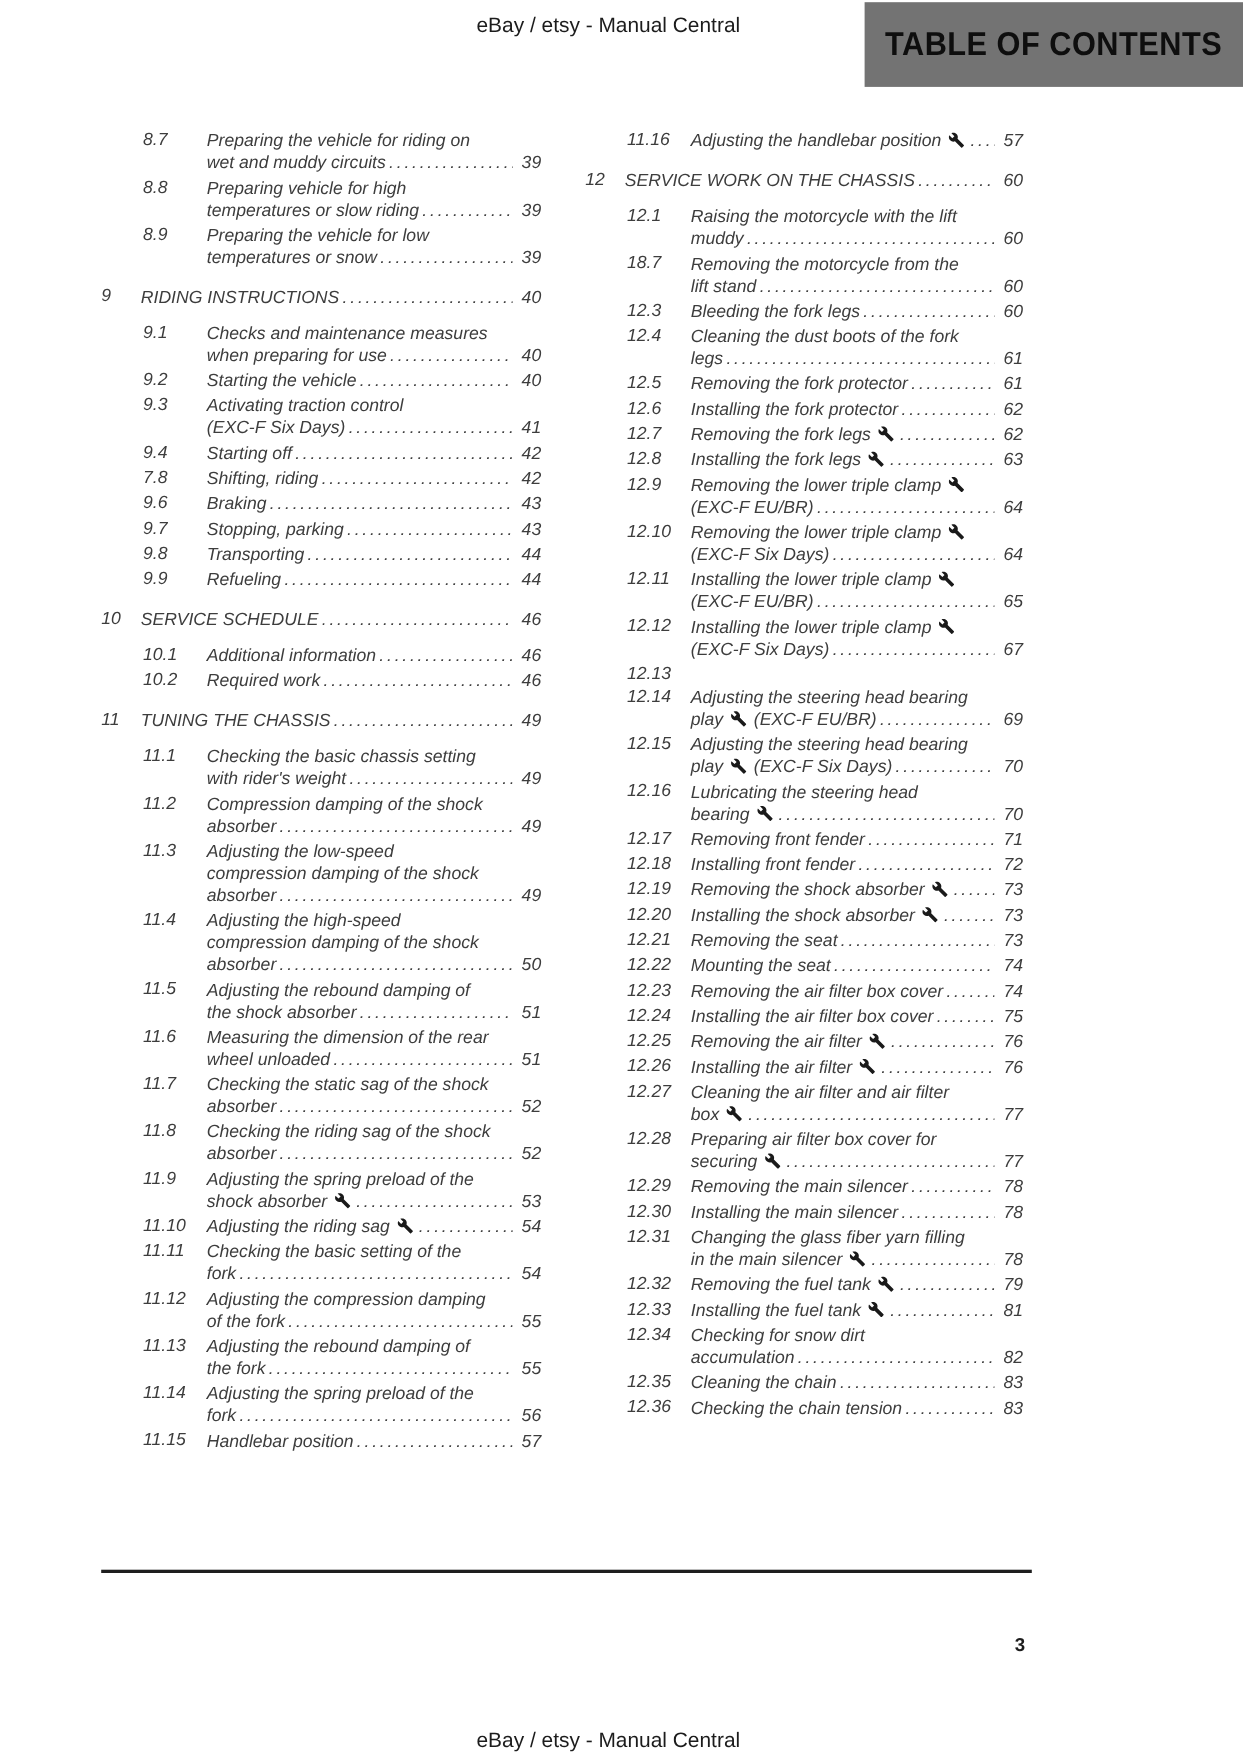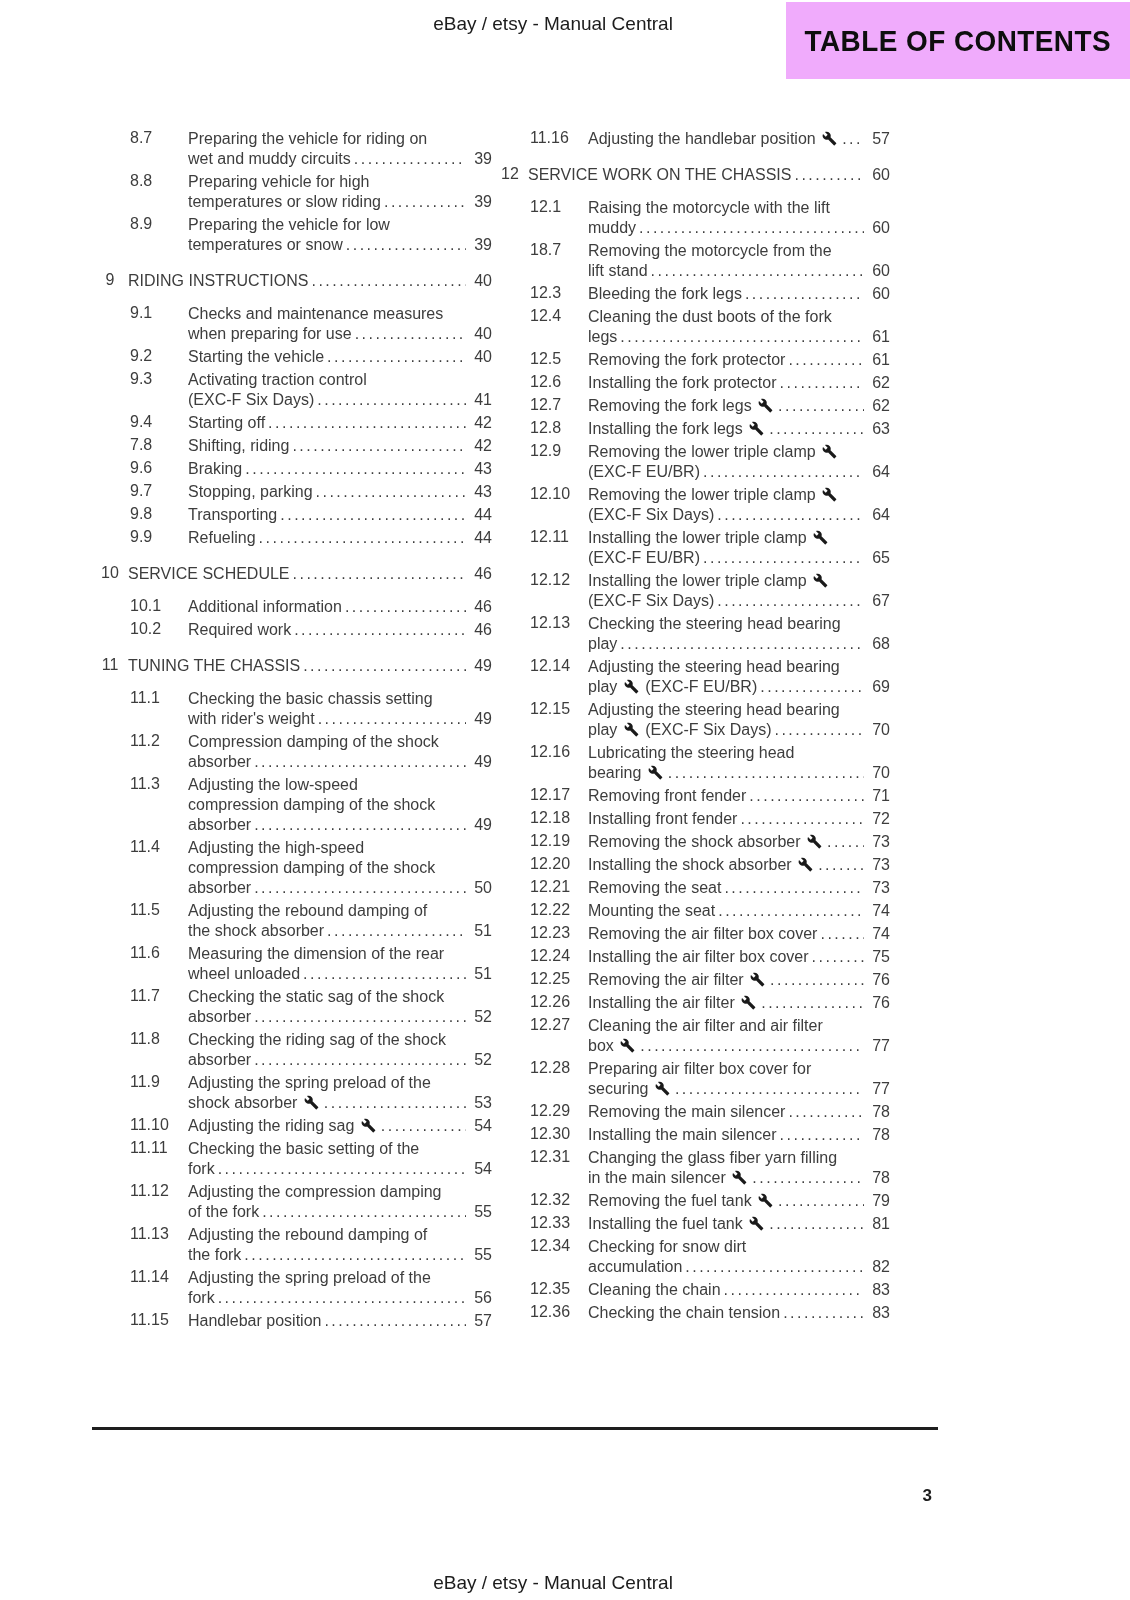--- a/index.html
+++ b/index.html
@@ -10,39 +10,40 @@
     font-family:"Liberation Sans", sans-serif;
     color:#3d3d3d;
     overflow:hidden;
   }
   .doc-header {
     position:absolute; top:13px; left:0; width:1106px;
     text-align:center; font-size:19px; color:#1c1c1c;
   }
   .banner {
     position:absolute; top:2px; left:786px; width:344px; height:77px;
-    background:#f0abfc;
+    background:#737373;
     display:flex; align-items:center; justify-content:center;
   }
   .banner-title {
     font-weight:700; font-size:30px; color:#0e0e0e;
     transform:scaleX(0.93); white-space:nowrap; letter-spacing:0.5px;
   }
   .columns {
-    position:absolute; top:126px; left:92px; width:846px;
-    display:flex; 
+    position:absolute; top:116px; left:92px; width:846px;
+    display:flex; gap:40px;
     font-size:16px;
+    font-style:italic;
   }
   .col-left  { width:400px; }
   .col-right { width:398px; }
 
   .entry { display:flex; margin-top:3px; }
   .entry .num { flex:none; }
   .entry.section { margin-top:16px; margin-bottom:13px; }
-  .entry.section .num { width:36px;text-align:center; }
+  .entry.section .num { width:36px; }
   .entry.sub { padding-left:38px; }
   .entry.sub .num { width:58px; }
   .entry .body { flex:1 1 auto; min-width:0; }
   .line { line-height:20px; white-space:nowrap; }
   .lastline { display:flex; align-items:baseline; }
   .lastline .txt { flex:none; white-space:nowrap; }
   .dots { flex:1 1 auto; min-width:0; overflow:hidden; white-space:nowrap; margin:0 4px 0 3px; }
   .dots::after {
     content:"................................................................................";
     letter-spacing:2.5px;
@@ -577,28 +578,20 @@
               </svg></span></div>
           <div class="line lastline">
             <span class="txt">(EXC-F Six Days)</span>
             <span class="dots"></span>
             <span class="page">67</span>
           </div>
         </div>
       </div>
       <div class="entry sub">
         <span class="num">12.13</span>
-        <div class="body">
-          <div class="line"><span class="txt">Checking the steering head bearing</span></div>
-          <div class="line lastline">
-            <span class="txt">play</span>
-            <span class="dots"></span>
-            <span class="page">68</span>
-          </div>
-        </div>
       </div>
       <div class="entry sub">
         <span class="num">12.14</span>
         <div class="body">
           <div class="line"><span class="txt">Adjusting the steering head bearing</span></div>
           <div class="line lastline">
             <span class="txt">play <svg class="wrench" width="15" height="15" viewBox="0 0 24 24">
                 <path fill="#1a1a1a" d="M22.7 19l-9.1-9.1c.9-2.3.4-5-1.5-6.9-2-2-5-2.4-7.4-1.3L9 6 6 9 1.6 4.7C.4 7.1.9 10.1 2.9 12.1c1.9 1.9 4.6 2.4 6.9 1.5l9.1 9.1c.4.4 1 .4 1.4 0l2.3-2.3c.5-.4.5-1.1.1-1.4z"></path>
               </svg> (EXC-F EU/BR)</span>
             <span class="dots"></span>

